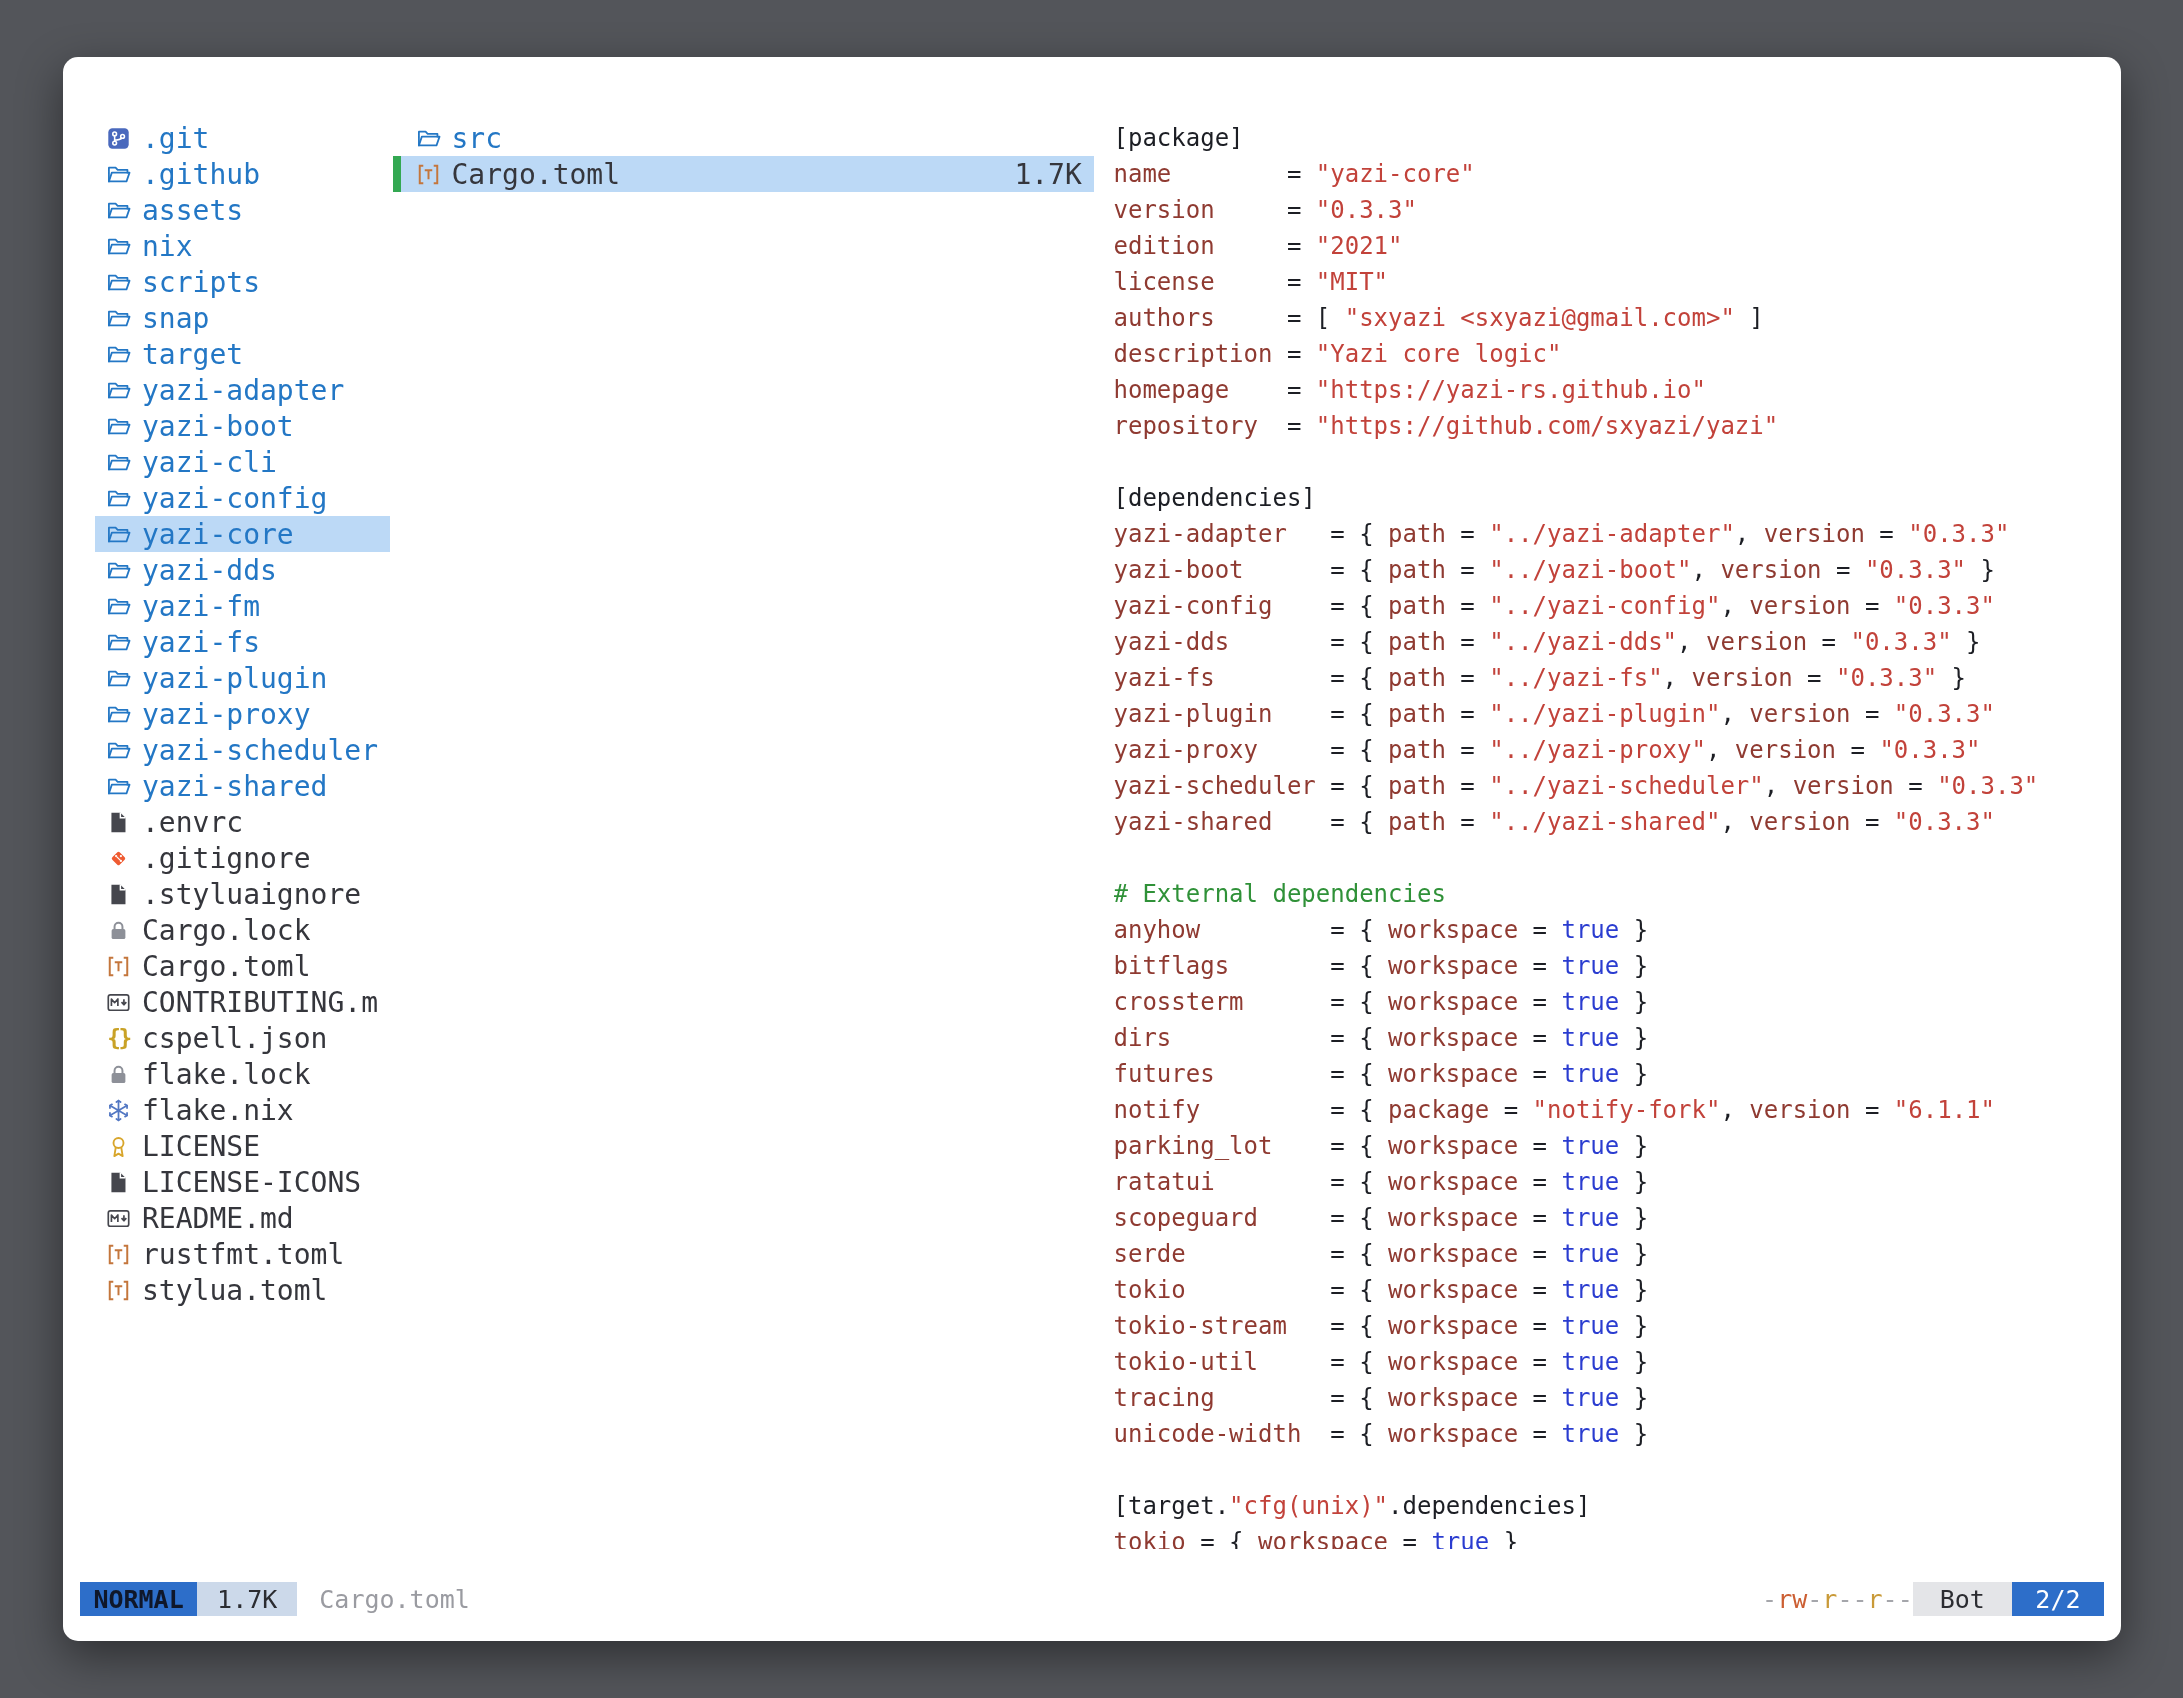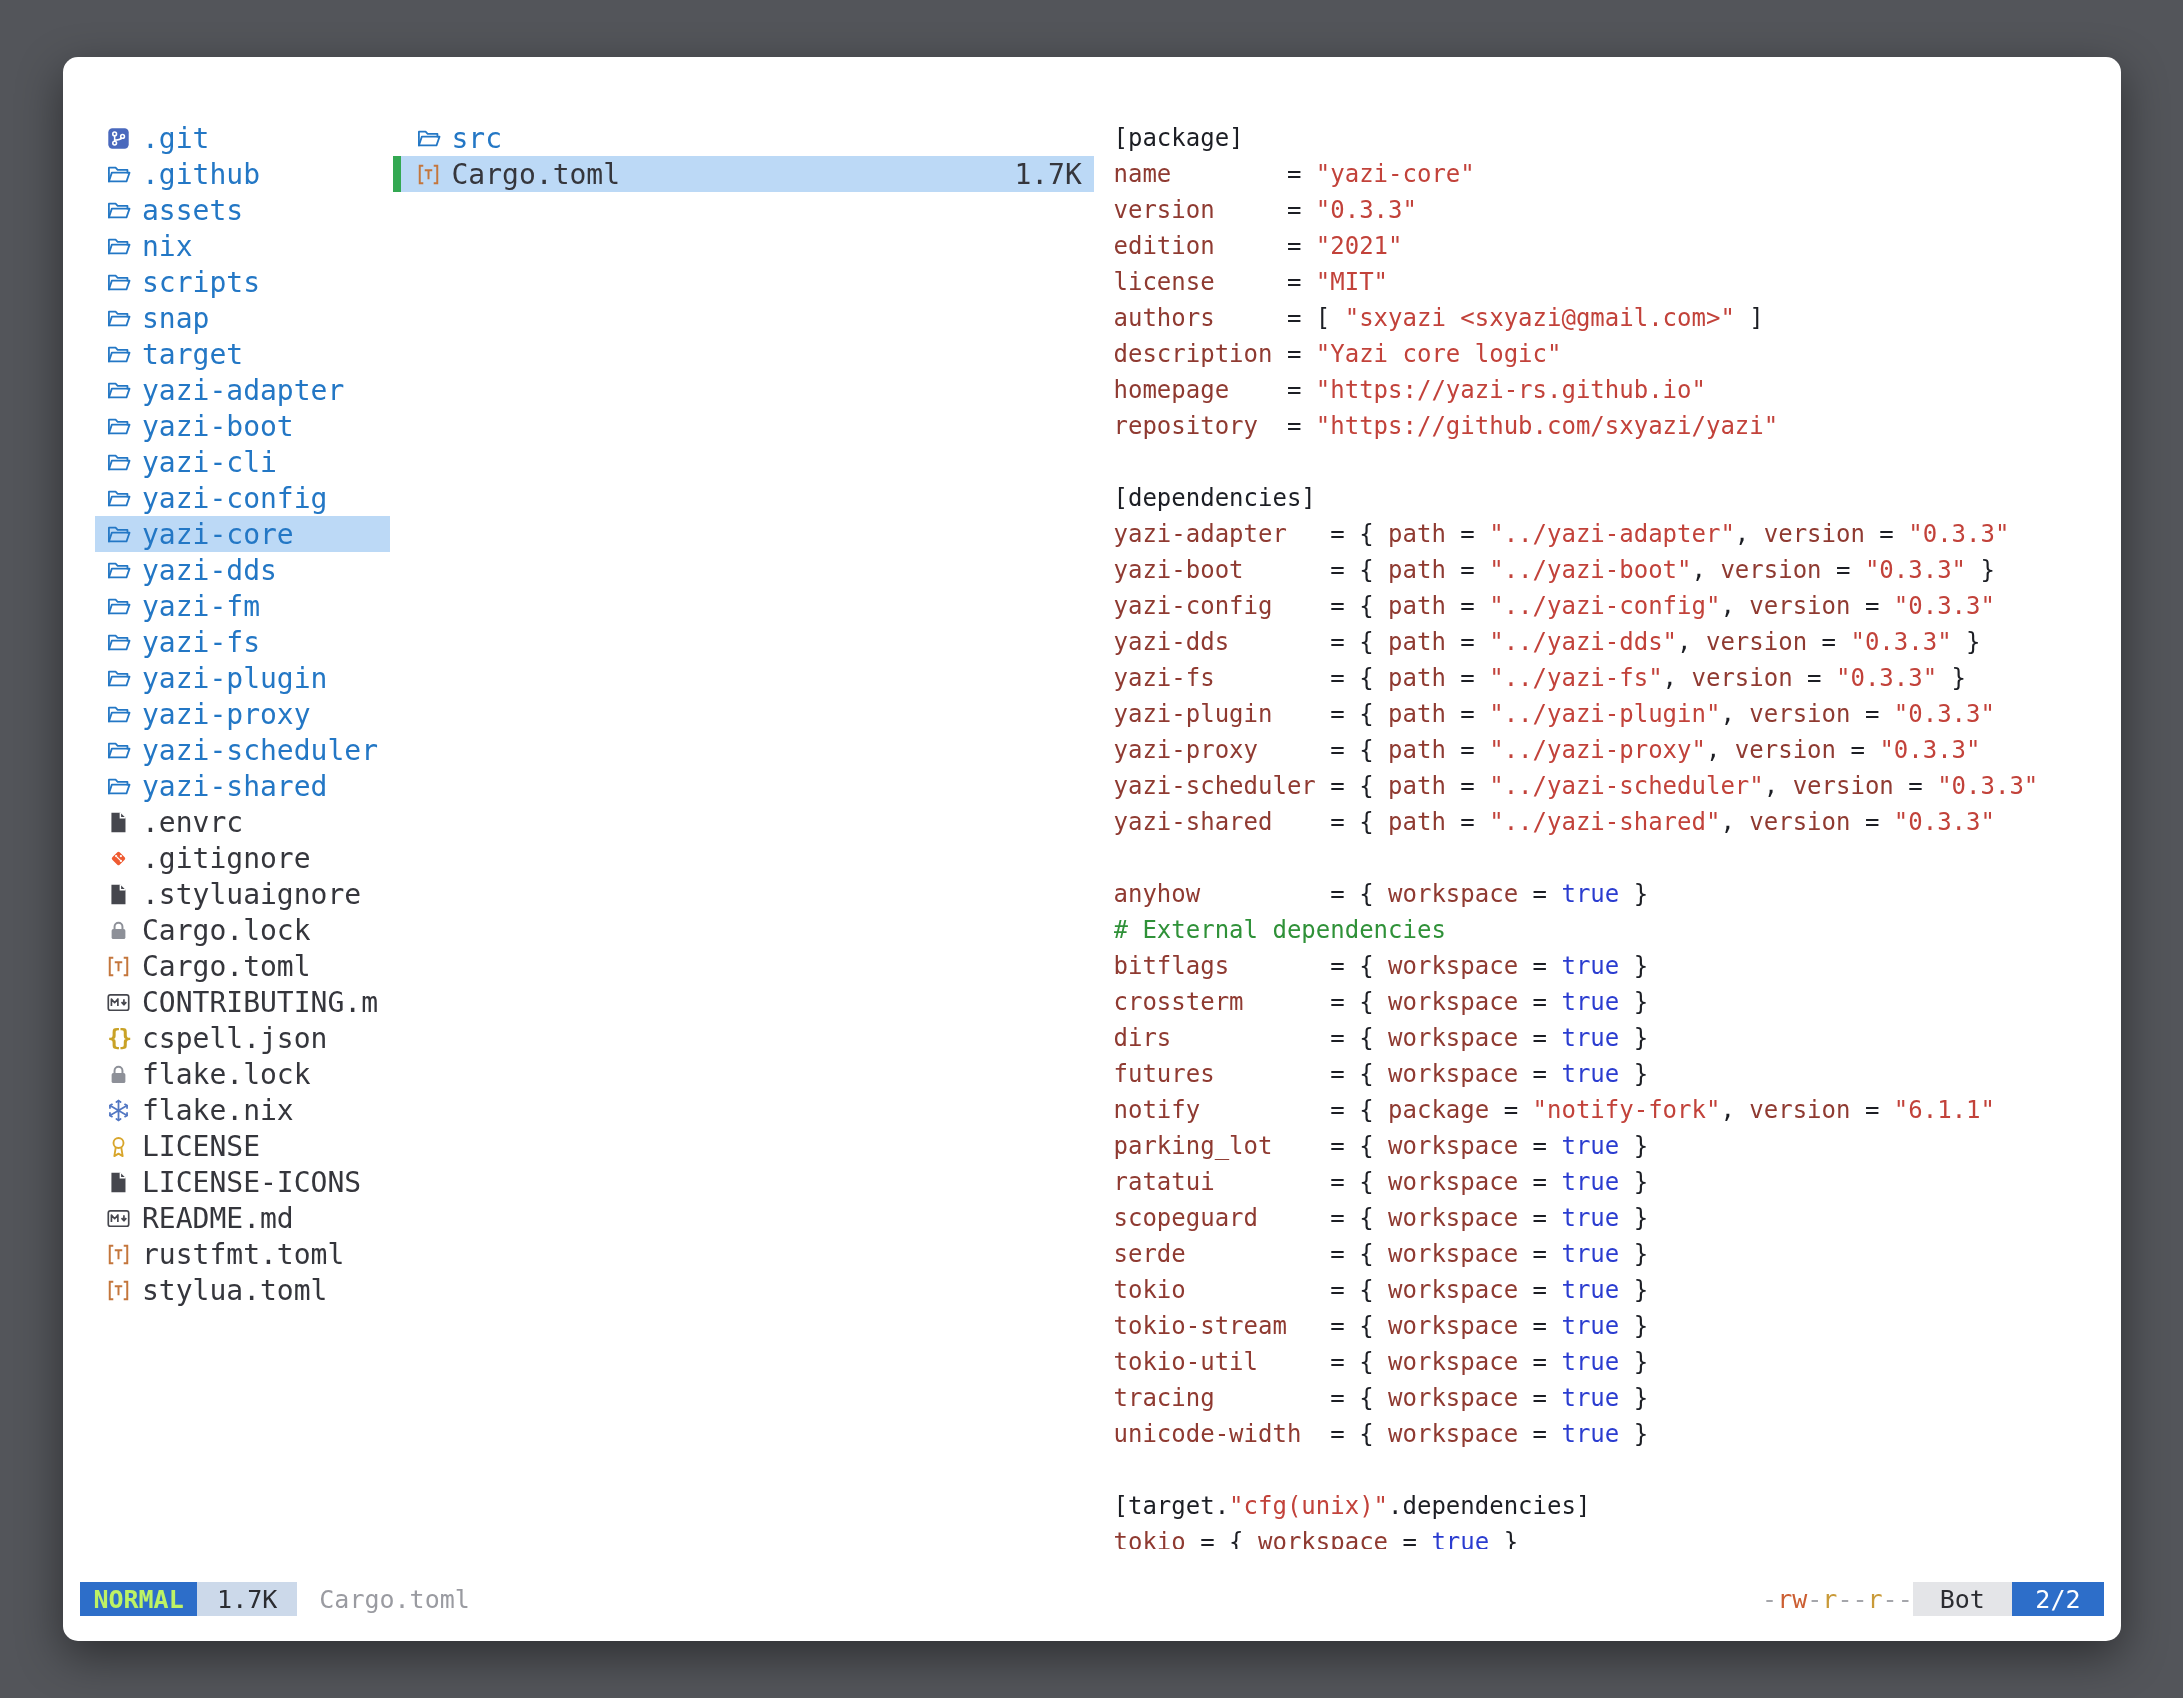--- a/index.html
+++ b/index.html
@@ -47,21 +47,21 @@
   .pline .s{color:var(--toml_string,#c2423a)}
   .pline .b{color:var(--toml_bool,#2a3cd0)}
   .pline .c{color:var(--toml_comment,#2f9138)}
 
   .statusbar{
     position:absolute;left:17px;right:17px;bottom:25px;height:34px;
     display:flex;align-items:center;font-size:25px;
   }
   .sb-left,.sb-right{display:flex;align-items:center;height:34px}
   .sb-right{margin-left:auto}
-  .mode{background:var(--mode_bg,#2d6ec9);color:#bef264;font-weight:bold;padding:0 13.4px;height:34px;display:flex;align-items:center}
+  .mode{background:var(--mode_bg,#2d6ec9);color:#0f172a;font-weight:bold;padding:0 13.4px;height:34px;display:flex;align-items:center}
   .size-chip{background:var(--chip_bg,#ccd9ea);color:#2b2c31;padding:0 20px;height:34px;display:flex;align-items:center}
   .fname{color:var(--muted_text,#9a9ba1);margin-left:22px}
   .perms{}
   .perms .pd{color:var(--perm_dash,#a5a6ab)}
   .perms .pw{color:var(--perm_rw,#cc5f33)}
   .perms .py{color:var(--perm_r,#c99a38)}
   .pos-chip{background:var(--pos_chip_bg,#e4e5e8);color:#2b2c31;padding:0 27px;height:34px;display:flex;align-items:center}
   .count{background:var(--mode_bg,#2d6ec9);color:#fff;font-weight:normal;padding:0 23.5px;height:34px;display:flex;align-items:center}
 </style>
 </head>
@@ -242,22 +242,22 @@
           <div class="pline"><span class="k">yazi-adapter</span><span class="p">   = { </span><span class="k">path</span><span class="p"> = </span><span class="s">"../yazi-adapter"</span><span class="p">, </span><span class="k">version</span><span class="p"> = </span><span class="s">"0.3.3"</span></div>
           <div class="pline"><span class="k">yazi-boot</span><span class="p">      = { </span><span class="k">path</span><span class="p"> = </span><span class="s">"../yazi-boot"</span><span class="p">, </span><span class="k">version</span><span class="p"> = </span><span class="s">"0.3.3"</span><span class="p"> }</span></div>
           <div class="pline"><span class="k">yazi-config</span><span class="p">    = { </span><span class="k">path</span><span class="p"> = </span><span class="s">"../yazi-config"</span><span class="p">, </span><span class="k">version</span><span class="p"> = </span><span class="s">"0.3.3"</span></div>
           <div class="pline"><span class="k">yazi-dds</span><span class="p">       = { </span><span class="k">path</span><span class="p"> = </span><span class="s">"../yazi-dds"</span><span class="p">, </span><span class="k">version</span><span class="p"> = </span><span class="s">"0.3.3"</span><span class="p"> }</span></div>
           <div class="pline"><span class="k">yazi-fs</span><span class="p">        = { </span><span class="k">path</span><span class="p"> = </span><span class="s">"../yazi-fs"</span><span class="p">, </span><span class="k">version</span><span class="p"> = </span><span class="s">"0.3.3"</span><span class="p"> }</span></div>
           <div class="pline"><span class="k">yazi-plugin</span><span class="p">    = { </span><span class="k">path</span><span class="p"> = </span><span class="s">"../yazi-plugin"</span><span class="p">, </span><span class="k">version</span><span class="p"> = </span><span class="s">"0.3.3"</span></div>
           <div class="pline"><span class="k">yazi-proxy</span><span class="p">     = { </span><span class="k">path</span><span class="p"> = </span><span class="s">"../yazi-proxy"</span><span class="p">, </span><span class="k">version</span><span class="p"> = </span><span class="s">"0.3.3"</span></div>
           <div class="pline"><span class="k">yazi-scheduler</span><span class="p"> = { </span><span class="k">path</span><span class="p"> = </span><span class="s">"../yazi-scheduler"</span><span class="p">, </span><span class="k">version</span><span class="p"> = </span><span class="s">"0.3.3"</span></div>
           <div class="pline"><span class="k">yazi-shared</span><span class="p">    = { </span><span class="k">path</span><span class="p"> = </span><span class="s">"../yazi-shared"</span><span class="p">, </span><span class="k">version</span><span class="p"> = </span><span class="s">"0.3.3"</span></div>
           <div class="pline"></div>
+          <div class="pline"><span class="c"># External dependencies</span></div>
           <div class="pline"><span class="k">anyhow</span><span class="p">         = { </span><span class="k">workspace</span><span class="p"> = </span><span class="b">true</span><span class="p"> }</span></div>
-          <div class="pline"><span class="c"># External dependencies</span></div>
           <div class="pline"><span class="k">bitflags</span><span class="p">       = { </span><span class="k">workspace</span><span class="p"> = </span><span class="b">true</span><span class="p"> }</span></div>
           <div class="pline"><span class="k">crossterm</span><span class="p">      = { </span><span class="k">workspace</span><span class="p"> = </span><span class="b">true</span><span class="p"> }</span></div>
           <div class="pline"><span class="k">dirs</span><span class="p">           = { </span><span class="k">workspace</span><span class="p"> = </span><span class="b">true</span><span class="p"> }</span></div>
           <div class="pline"><span class="k">futures</span><span class="p">        = { </span><span class="k">workspace</span><span class="p"> = </span><span class="b">true</span><span class="p"> }</span></div>
           <div class="pline"><span class="k">notify</span><span class="p">         = { </span><span class="k">package</span><span class="p"> = </span><span class="s">"notify-fork"</span><span class="p">, </span><span class="k">version</span><span class="p"> = </span><span class="s">"6.1.1"</span></div>
           <div class="pline"><span class="k">parking_lot</span><span class="p">    = { </span><span class="k">workspace</span><span class="p"> = </span><span class="b">true</span><span class="p"> }</span></div>
           <div class="pline"><span class="k">ratatui</span><span class="p">        = { </span><span class="k">workspace</span><span class="p"> = </span><span class="b">true</span><span class="p"> }</span></div>
           <div class="pline"><span class="k">scopeguard</span><span class="p">     = { </span><span class="k">workspace</span><span class="p"> = </span><span class="b">true</span><span class="p"> }</span></div>
           <div class="pline"><span class="k">serde</span><span class="p">          = { </span><span class="k">workspace</span><span class="p"> = </span><span class="b">true</span><span class="p"> }</span></div>
           <div class="pline"><span class="k">tokio</span><span class="p">          = { </span><span class="k">workspace</span><span class="p"> = </span><span class="b">true</span><span class="p"> }</span></div>

